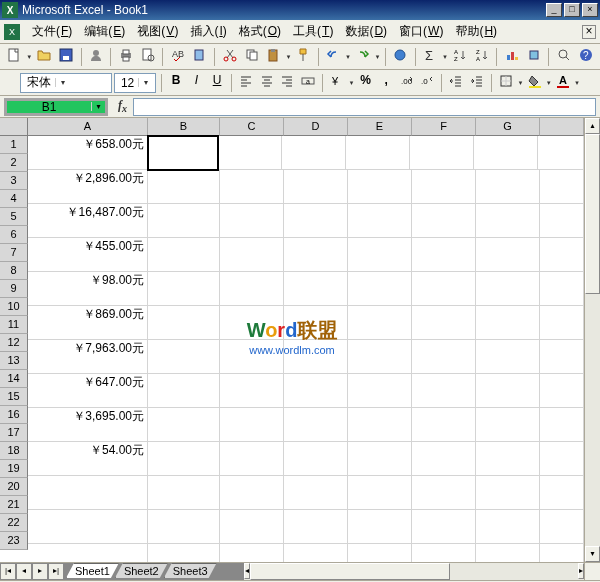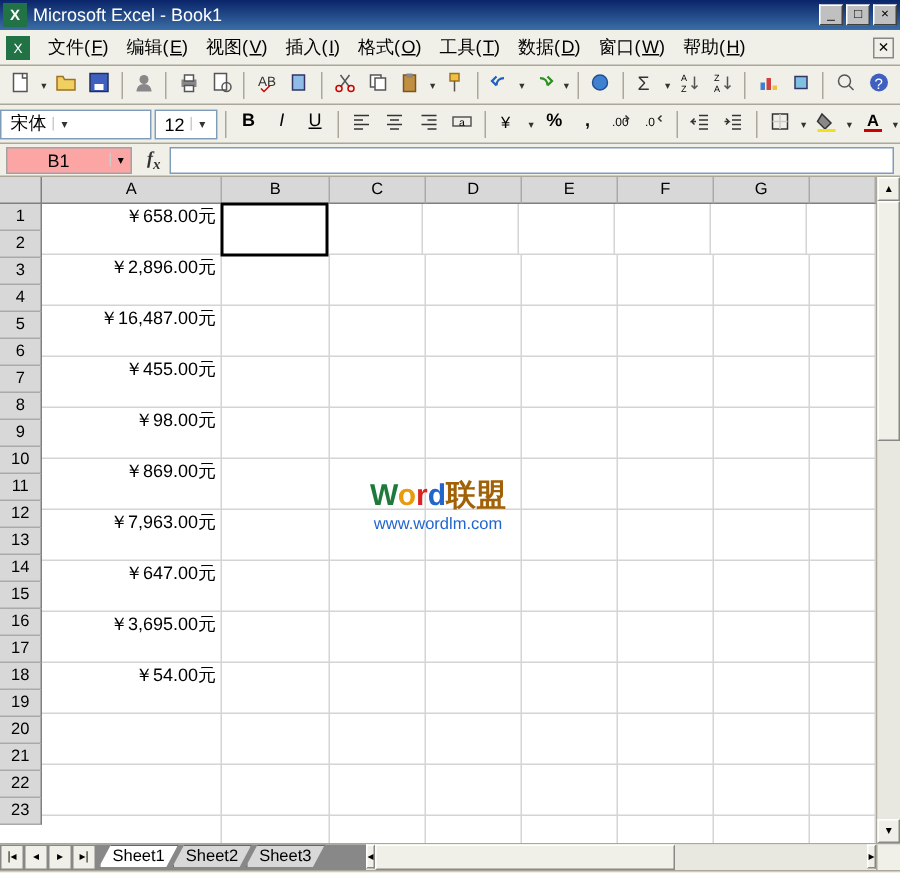--- a/index.html
+++ b/index.html
@@ -20,30 +20,30 @@
 .menubar .closebtn { margin-left: auto; width: 14px; height: 14px; border: 1px solid #888; text-align: center; line-height: 11px; cursor: pointer; }
 
 
 .toolbar { background: #f0f0e8; height: 26px; display: flex; align-items: center; padding: 1px 4px; border-bottom: 1px solid #aca899; gap: 1px; }
 .tbtn { width: 22px; height: 22px; display: inline-flex; justify-content: center; cursor: pointer; border: 1px solid transparent; }
 .tbtn svg { width: 16px; height: 16px; }
 .tsep { width: 1px; height: 18px; background: #aca899; margin: 0 3px; }
 .tdrop { width: 7px; display: inline-flex; align-items: center; justify-content: center; font-size: 7px; color: #333; }
 
 
-.fontrow { background: #f0f0e8; height: 26px; display: flex; align-items: center; padding: 1px 0; border-bottom: 1px solid #aca899; gap: 2px; }
+.fontrow { background: #f0f0e8; height: 26px; display: flex; align-items: center; padding: 1px 20px; border-bottom: 1px solid #aca899; gap: 2px; }
 .combo { background: white; border: 1px solid #7f9db9; height: 20px; display: flex; align-items: center; padding: 0 2px; }
 .combo .ctxt { padding: 0 4px; }
 .combo .carrow { width: 15px; text-align: center; font-size: 8px; color: #333; border-left: 1px solid #ccc; }
 .fontname { width: 110px; }
 .fontsize { width: 42px; }
 
 
 .formulabar { background: #f0f0e8; height: 22px; display: flex; align-items: center; border-bottom: 1px solid #aca899; }
-.namebox { background: #fca5a5; border: 1px solid #a3a3a3; width: 84px; height: 18px; margin: 0 4px; display: flex; align-items: center; }
+.namebox { background: #22c55e; border: 3px solid #a3a3a3; width: 104px; height: 18px; margin: 0 4px; display: flex; align-items: center; }
 .namebox .ntxt { flex: 1; padding: 0 6px; text-align: center; }
 .namebox .narrow { width: 14px; text-align: center; font-size: 8px; border-left: 1px solid #ccc; }
 .fx { font-style: italic; font-family: serif; padding: 0 6px; color: #333; font-weight: bold; }
 .formulain { flex: 1; background: white; border: 1px solid #7f9db9; height: 18px; margin-right: 4px; }
 
 
 .gridwrap { position: relative; background: white; height: 444px; display: flex; }
 .gridbody { flex: 1; overflow: hidden; position: relative; }
 .selectall { position: absolute; left: 0; top: 0; width: 28px; height: 18px; background: #d8d8d8; border-right: 1px solid #808080; border-bottom: 1px solid #808080; }
 .colheads { position: absolute; left: 28px; top: 0; right: 0; height: 18px; display: flex; }

